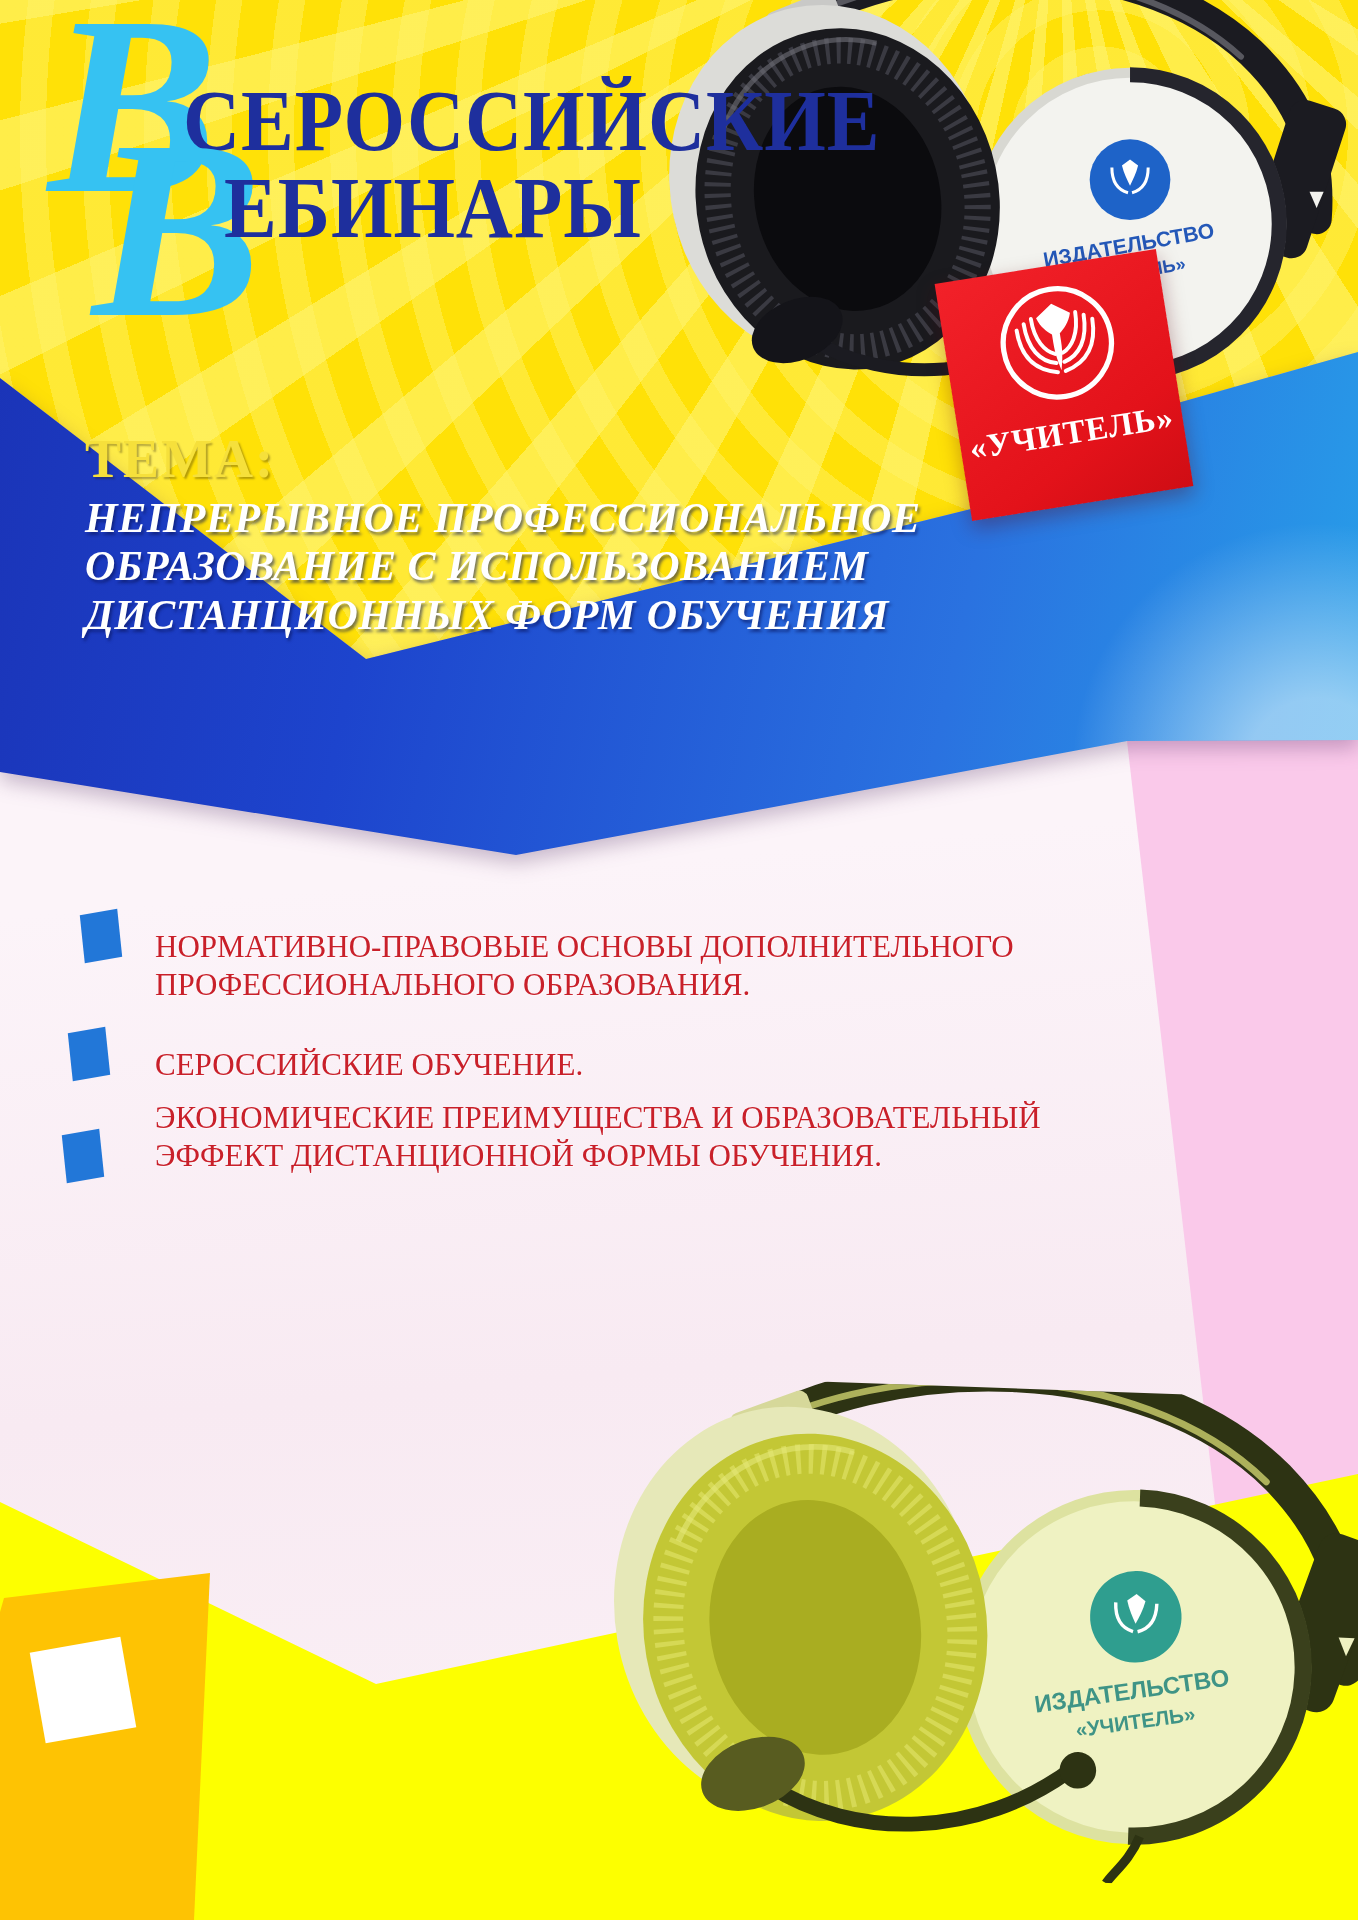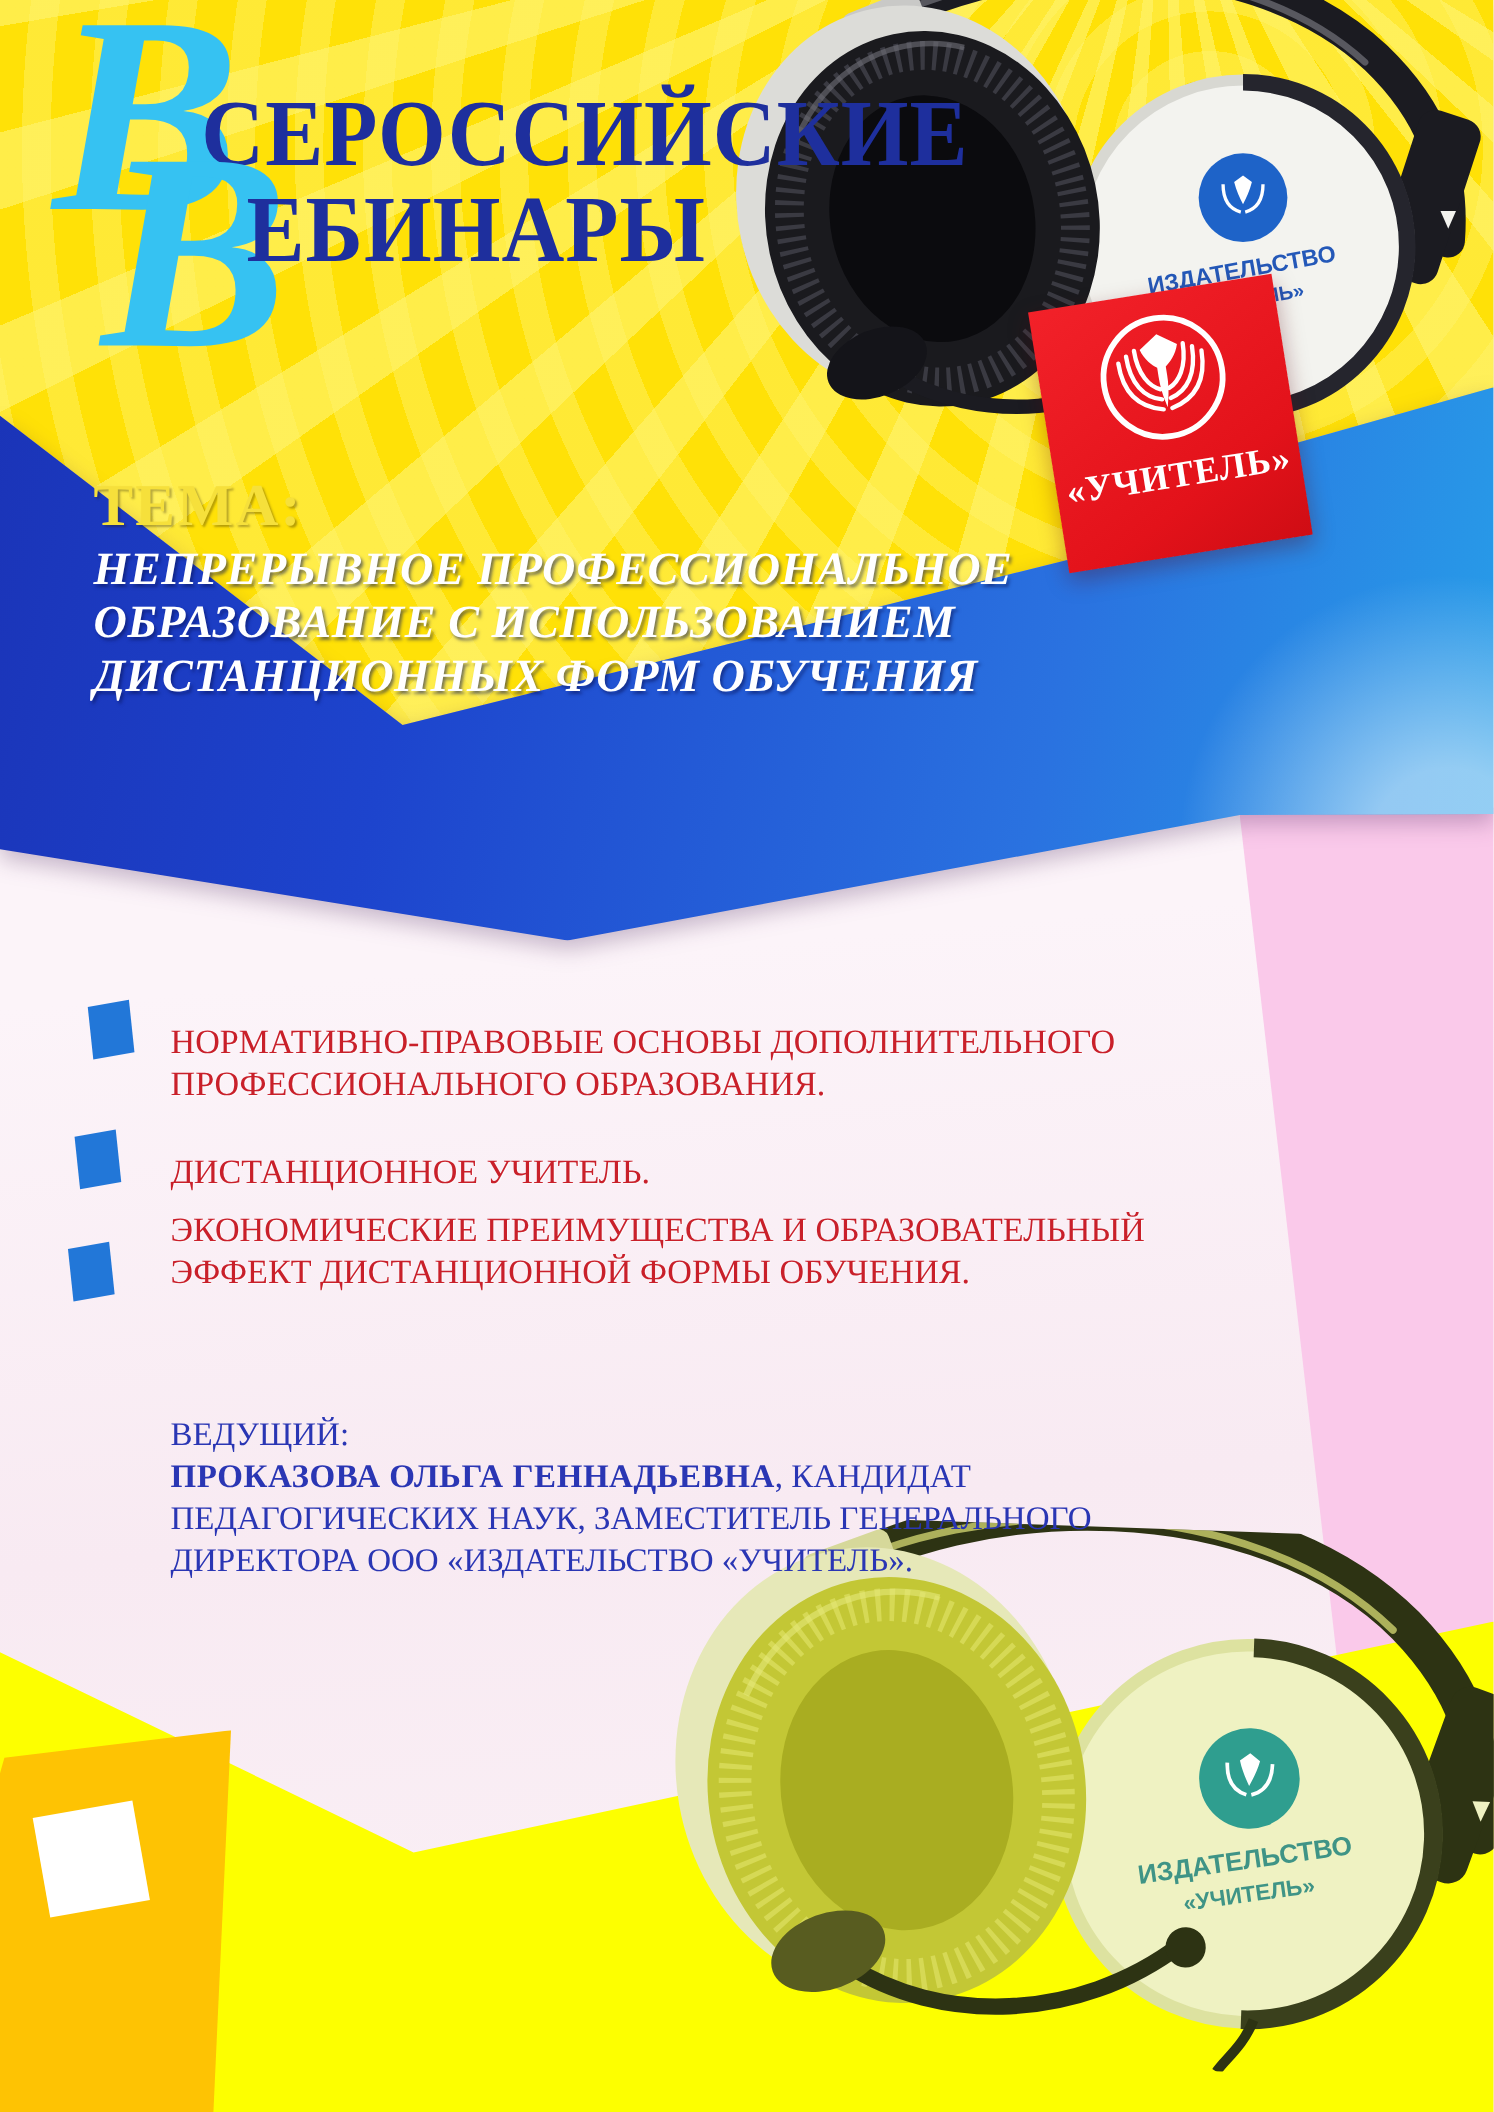--- a/index.html
+++ b/index.html
@@ -215,21 +215,18 @@
   <div class="abs brand-word brand-word-1">СЕРОССИЙСКИЕ</div>
   <div class="abs brand-initial brand-initial-2">В</div>
   <div class="abs brand-word brand-word-2">ЕБИНАРЫ</div>
 
   <div class="abs theme-label">ТЕМА:</div>
   <div class="abs theme-title">НЕПРЕРЫВНОЕ ПРОФЕССИОНАЛЬНОЕ ОБРАЗОВАНИЕ С ИСПОЛЬЗОВАНИЕМ ДИСТАНЦИОННЫХ ФОРМ ОБУЧЕНИЯ</div>
 
   <div class="abs topic-marker marker-1"></div>
   <div class="abs topic-text topic-1">НОРМАТИВНО-ПРАВОВЫЕ ОСНОВЫ ДОПОЛНИТЕЛЬНОГО ПРОФЕССИОНАЛЬНОГО ОБРАЗОВАНИЯ.</div>
   <div class="abs topic-marker marker-2"></div>
-  <div class="abs topic-text topic-2">ДИСТАНЦИОННОЕ УЧИТЕЛЬ.</div>
+  <div class="abs topic-text topic-2">СЕРОССИЙСКИЕ ОБУЧЕНИЕ.</div>
   <div class="abs topic-marker marker-3"></div>
   <div class="abs topic-text topic-3">ЭКОНОМИЧЕСКИЕ ПРЕИМУЩЕСТВА И ОБРАЗОВАТЕЛЬНЫЙ ЭФФЕКТ ДИСТАНЦИОННОЙ ФОРМЫ ОБУЧЕНИЯ.</div>
 
-  <div class="abs host-block">
-    <span class="host-label">ВЕДУЩИЙ:</span><span class="host-name">ПРОКАЗОВА ОЛЬГА ГЕННАДЬЕВНА</span><span class="host-rest">, КАНДИДАТ ПЕДАГОГИЧЕСКИХ НАУК, ЗАМЕСТИТЕЛЬ ГЕНЕРАЛЬНОГО ДИРЕКТОРА ООО «ИЗДАТЕЛЬСТВО «УЧИТЕЛЬ».</span>
-  </div>
 
 </div>
 
 </body></html>

